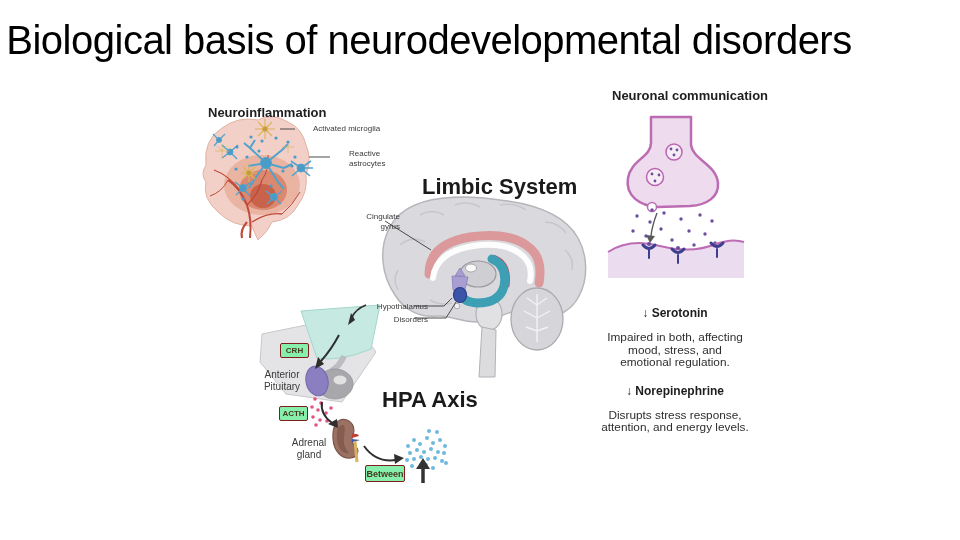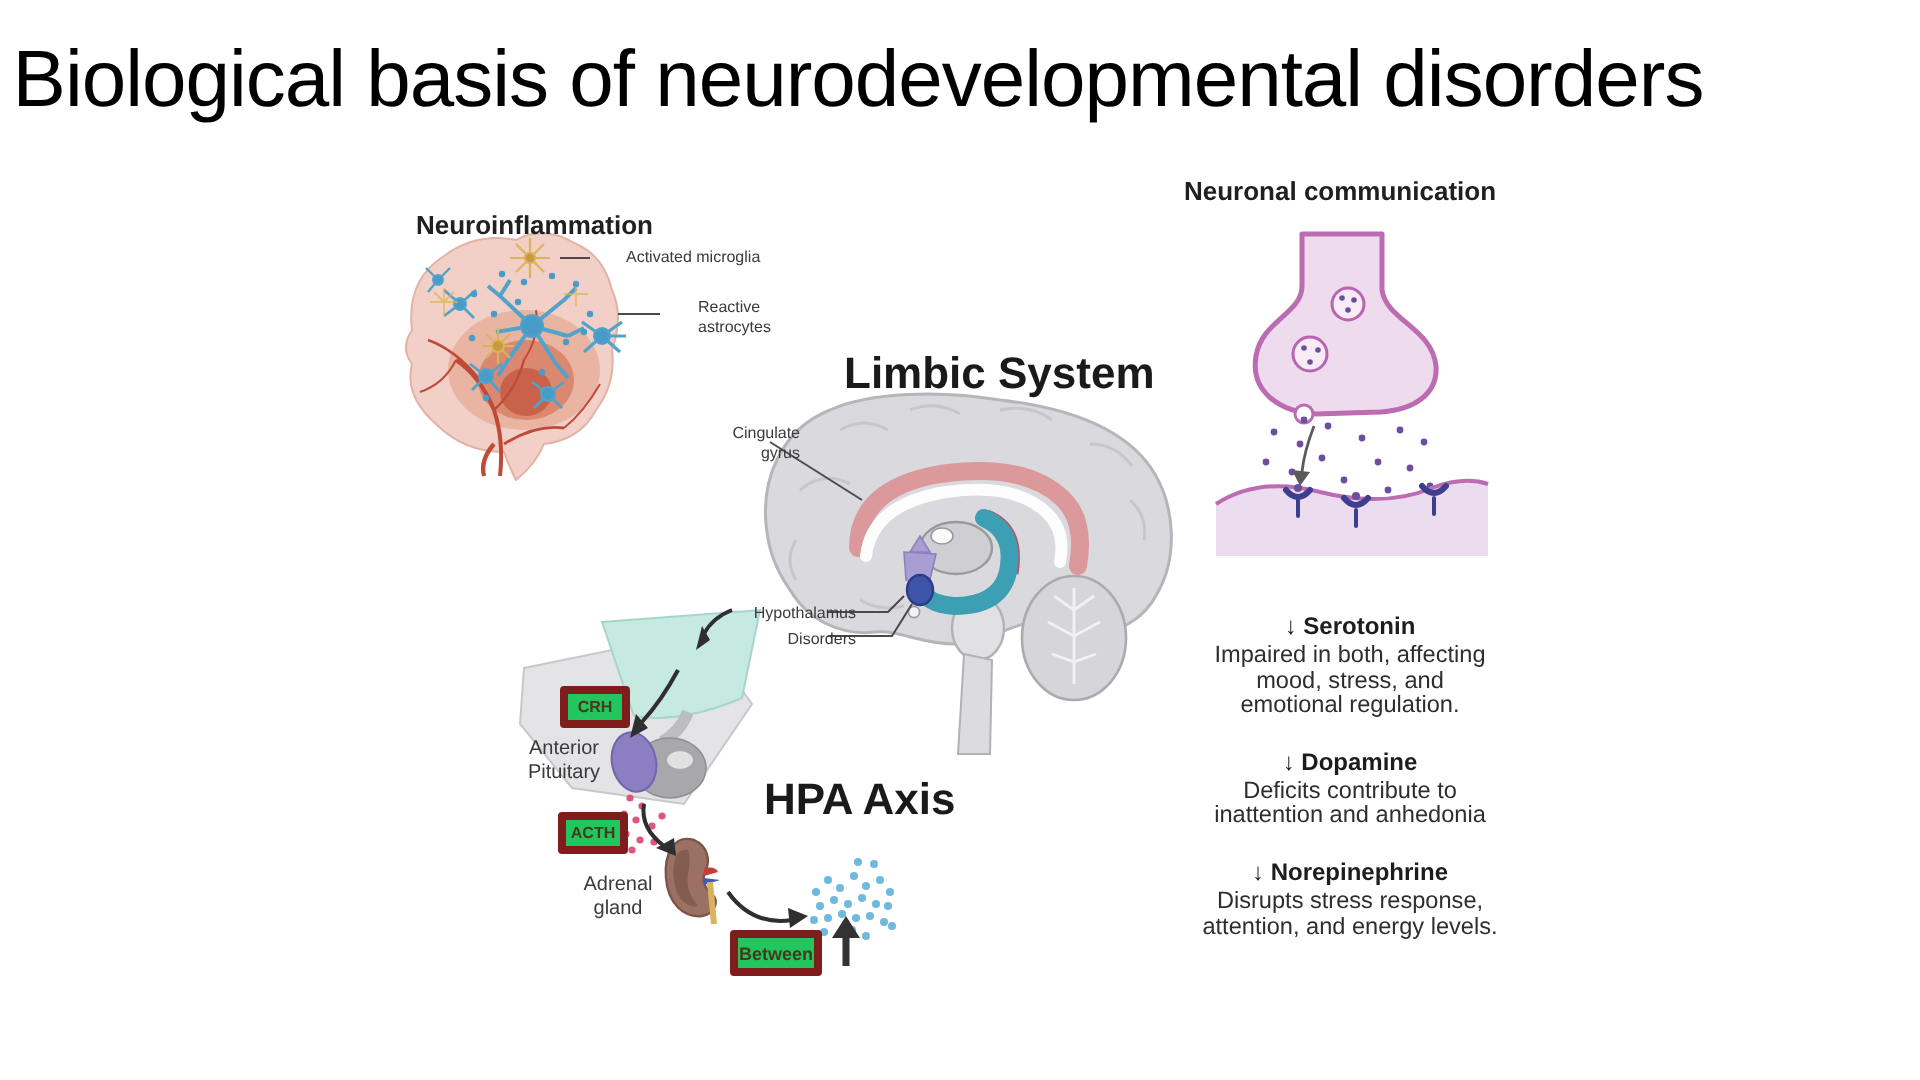--- a/index.html
+++ b/index.html
@@ -7,28 +7,28 @@
          font-family:"Liberation Sans",sans-serif;color:#1c1c1c;}
   .title{position:absolute;left:0;top:16px;width:858px;text-align:center;
          font-size:40px;font-weight:400;letter-spacing:-0.5px;line-height:48px;color:#000;}
   .artwork{position:absolute;left:0;top:0;width:960px;height:540px;}
   .hdr-sm{position:absolute;font-size:13px;font-weight:700;color:#202020;white-space:nowrap;}
   .hdr-lg{position:absolute;font-size:22px;font-weight:700;color:#1a1a1a;white-space:nowrap;}
   .lbl{position:absolute;font-size:8px;color:#3a3a3a;line-height:9.5px;white-space:pre-line;padding-left:16px;}
   .lbl.r{text-align:right;}
   .lbl-md{position:absolute;font-size:10px;color:#3a3a3a;line-height:11.5px;
           text-align:center;white-space:pre-line;}
-  .tag{position:absolute;background:#22c55e;border:4px solid #7f1d1d;border-radius:2px;
+  .tag{position:absolute;background:#86efac;border:1px solid #7f1d1d;border-radius:2px;
        display:flex;align-items:center;justify-content:center;
        font-size:8px;font-weight:700;color:#463a1e;}
   .tag.big{font-size:9px;}
   .nt-col{position:absolute;left:583px;top:307px;width:184px;text-align:center;}
   .nt-block + .nt-block{margin-top:16px;}
   .nt-name{font-size:12px;font-weight:700;color:#1d1d1d;line-height:13px;}
-  .nt-desc{font-size:11.8px;color:#2e2e2e;line-height:12.6px;white-space:pre-line;margin-top:1px;}
+  .nt-desc{font-size:11.8px;color:#2e2e2e;line-height:12.6px;white-space:pre-line;margin-top:11px;}
   .citation{position:absolute;left:8px;top:511px;font-size:11.5px;line-height:14px;color:#111;}
 </style>
 </head>
 <body>
 
 <div class="slide">
 
   <div class="title">Biological basis of neurodevelopmental disorders</div>
 
   <svg class="artwork" viewBox="0 0 960 540">
@@ -276,34 +276,29 @@
 
   <div class="hdr-lg" style="left:382px;top:387px;">HPA Axis</div>
   <div class="tag" style="left:280px;top:343px;width:27px;height:13px;">CRH</div>
   <div class="tag" style="left:279px;top:406px;width:27px;height:13px;">ACTH</div>
   <div class="tag big" style="left:365px;top:465px;width:38px;height:15px;">Between</div>
   <div class="lbl-md" style="left:250px;top:369px;width:64px;">Anterior
 Pituitary</div>
   <div class="lbl-md" style="left:278px;top:437px;width:62px;">Adrenal
 gland</div>
 
-  <div class="hdr-sm" style="left:592px;top:88px;">Neuronal communication</div>
+  <div class="hdr-sm" style="left:612px;top:88px;">Neuronal communication</div>
 
   <div class="nt-col">
     <div class="nt-block">
       <div class="nt-name">↓ Serotonin</div>
       <div class="nt-desc">Impaired in both, affecting
 mood, stress, and
 emotional regulation.</div>
     </div>
     <div class="nt-block">
-      <div class="nt-name">↓ Dopamine</div>
-      <div class="nt-desc">Deficits contribute to
-inattention and anhedonia</div>
-    </div>
-    <div class="nt-block">
       <div class="nt-name">↓ Norepinephrine</div>
       <div class="nt-desc">Disrupts stress response,
 attention, and energy levels.</div>
     </div>
   </div>
 
 </div>
 
 </body></html>

